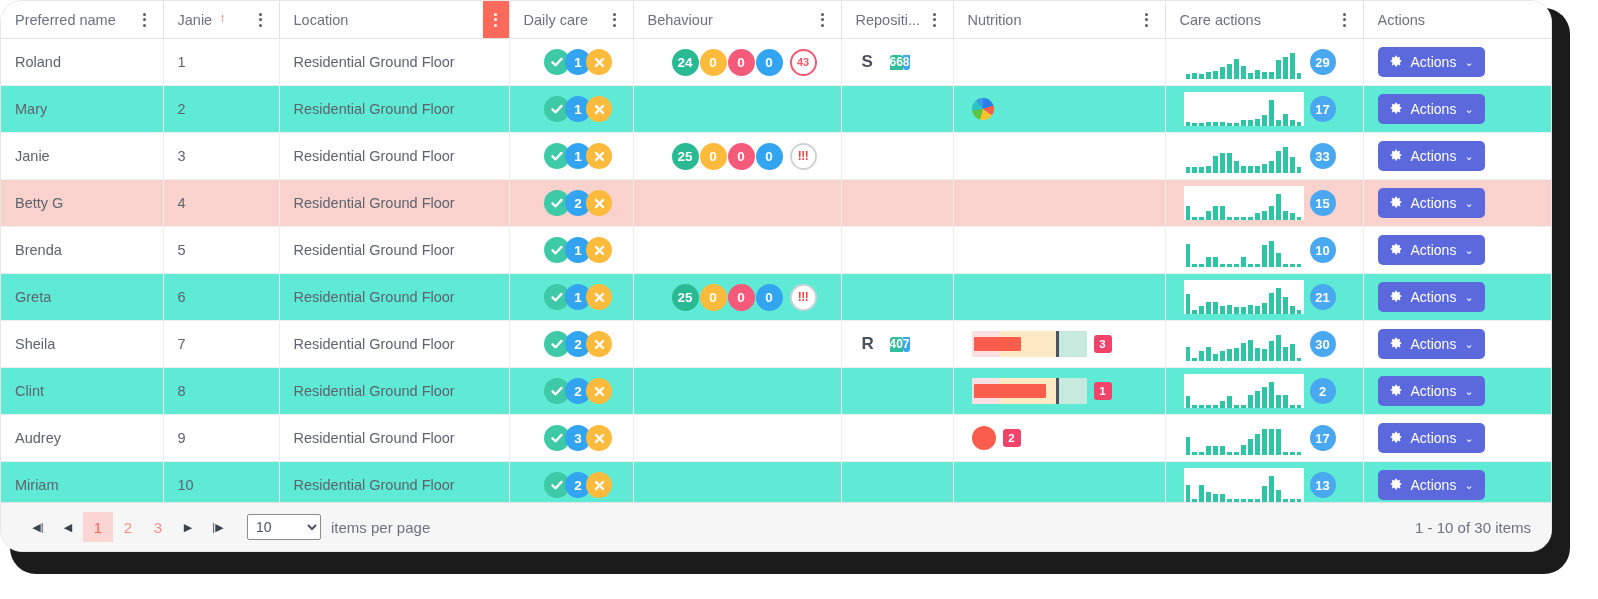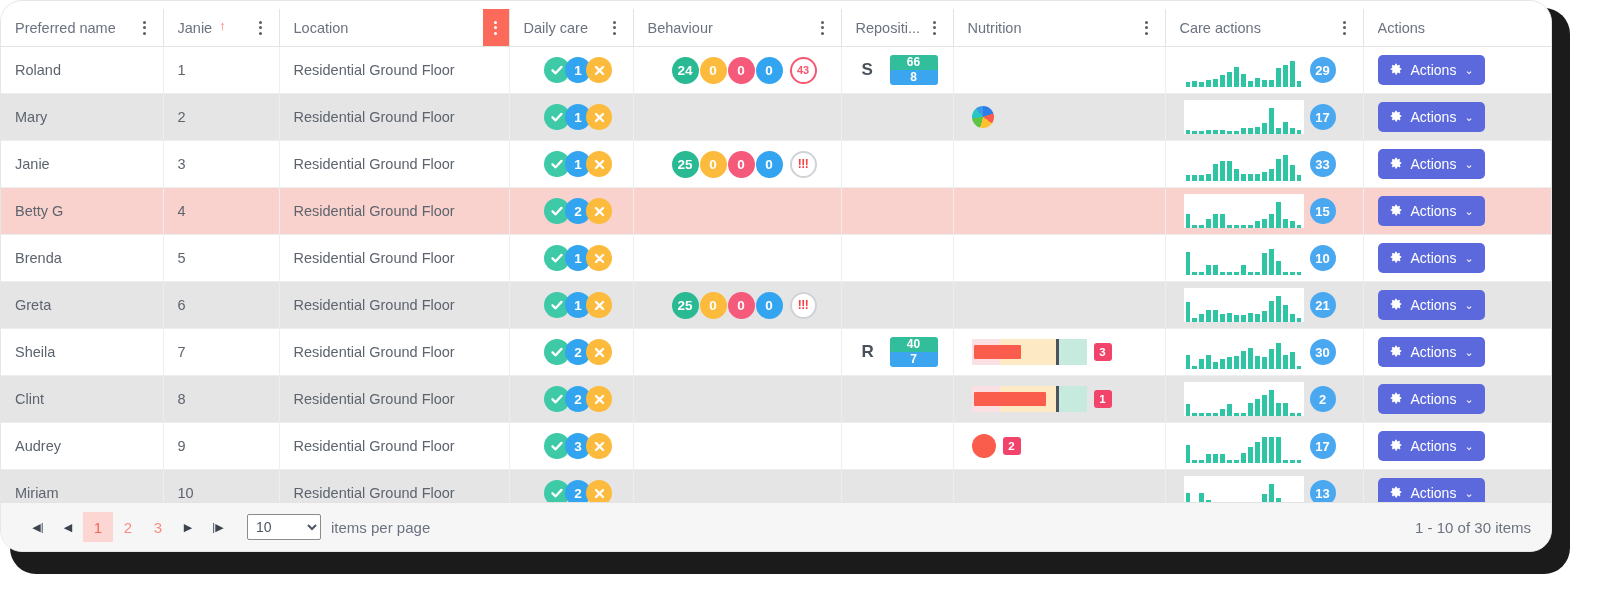--- a/index.html
+++ b/index.html
@@ -30,21 +30,20 @@
     background: #ffffff;
     border-radius: 22px 22px 22px 22px;
     overflow: hidden;
     border: 1px solid #e6e6e6;
   }
   table.grid {
     border-collapse: collapse;
     table-layout: fixed;
     width: 1552px;
     font-size: 14px;
-    margin-top: 8px;
   }
   
   thead th {
     height: 37px;
     background: #ffffff;
     border-bottom: 1px solid #e3e3e3;
     border-right: 1px solid #e3e3e3;
     padding: 0 0 0 14px;
     text-align: left;
     font-weight: 400;
@@ -77,21 +76,21 @@
     height: 46px;
     border-bottom: 1px solid #eeeeee;
     border-right: 1px solid #eeeeee;
     padding: 0 0 0 14px;
     color: #5d646e;
     font-size: 14.5px;
     vertical-align: middle;
     white-space: nowrap;
   }
   tbody td:last-child { border-right: none; }
-  tr.alt td { background: #e5e5e5; }
+  tr.alt td { background: #5eead4; }
   tr.flag td { background: #f9d2cd; }
   tr.plain td { background: #ffffff; }
 
   
   .dc { display: flex; align-items: center; justify-content: center; height: 46px; }
   .dc .c {
     width: 26px; height: 26px; border-radius: 50%;
     display: flex; align-items: center; justify-content: center;
     color: #fff; font-size: 13.5px; font-weight: 700;
   }
@@ -117,21 +116,21 @@
     font-size: 11px; font-weight: 600; margin-left: 6px;
   }
   .bh .ring-grey {
     background: #fff; border: 2px solid #cfd2d6; color: #fb3d3d;
     font-size: 12px; font-weight: 800; letter-spacing: -0.5px; margin-left: 6px;
   }
 
   
   .rp { display: flex; align-items: center; height: 46px; gap: 16px; padding-left: 6px; }
   .rp-letter { font-size: 17px; font-weight: 700; color: #4a5159; width: 12px; }
-  .rp-stack { display: flex; flex-direction: column; width: 48px; }
+  .rp-stack { display: flex; flex-direction: row; width: 48px; }
   .rp-stack span {
     display:block; text-align:center; color: #fff;
     font-size: 12px; line-height: 15px; height: 15px; font-weight: 600;
   }
   .rp-top { background: #32bd9b; border-radius: 3px 3px 0 0; }
   .rp-bot { background: #3ba5f0; border-radius: 0 0 3px 3px; }
 
   
   .nt { display: flex; align-items: center; height: 46px; gap: 7px; padding-left: 4px; }
   .nt-bar { position: relative; width: 115px; height: 26px; display: flex; }

